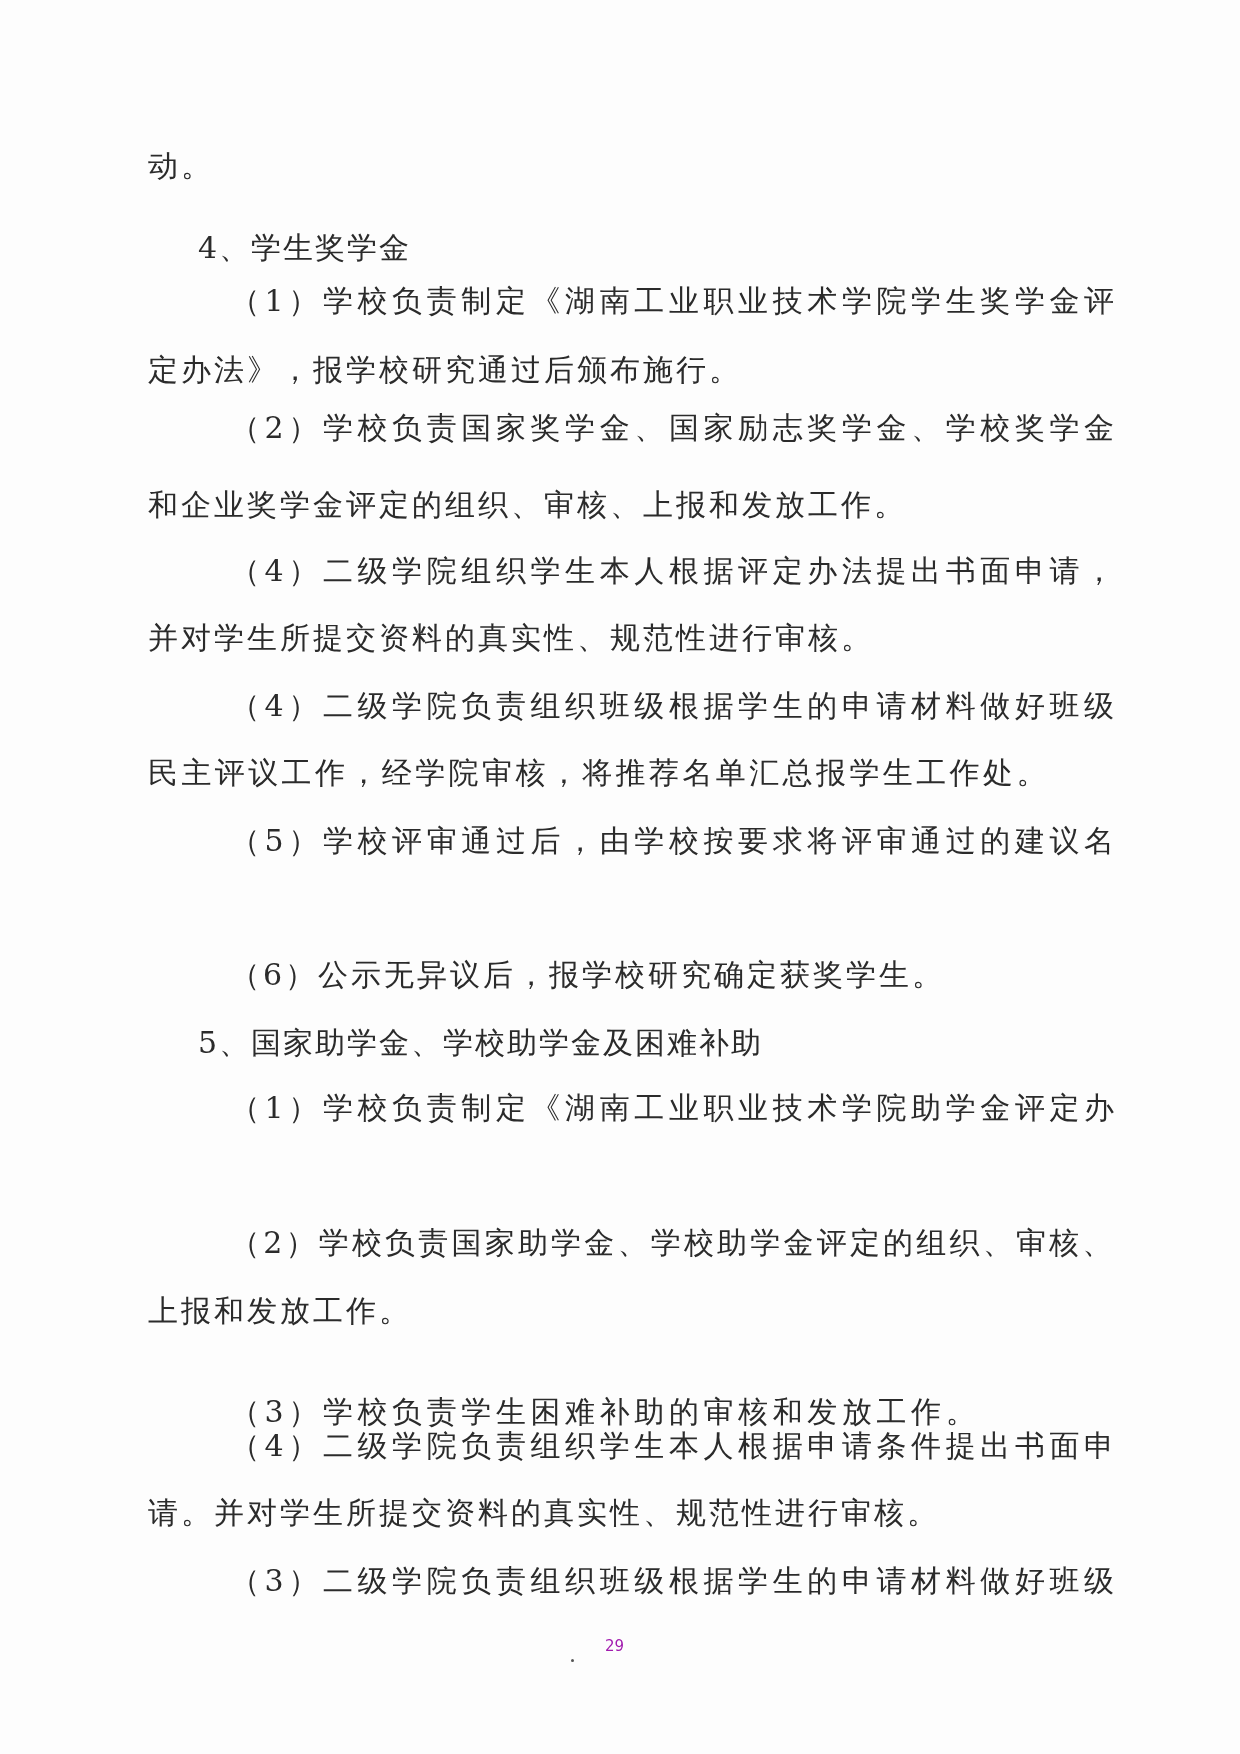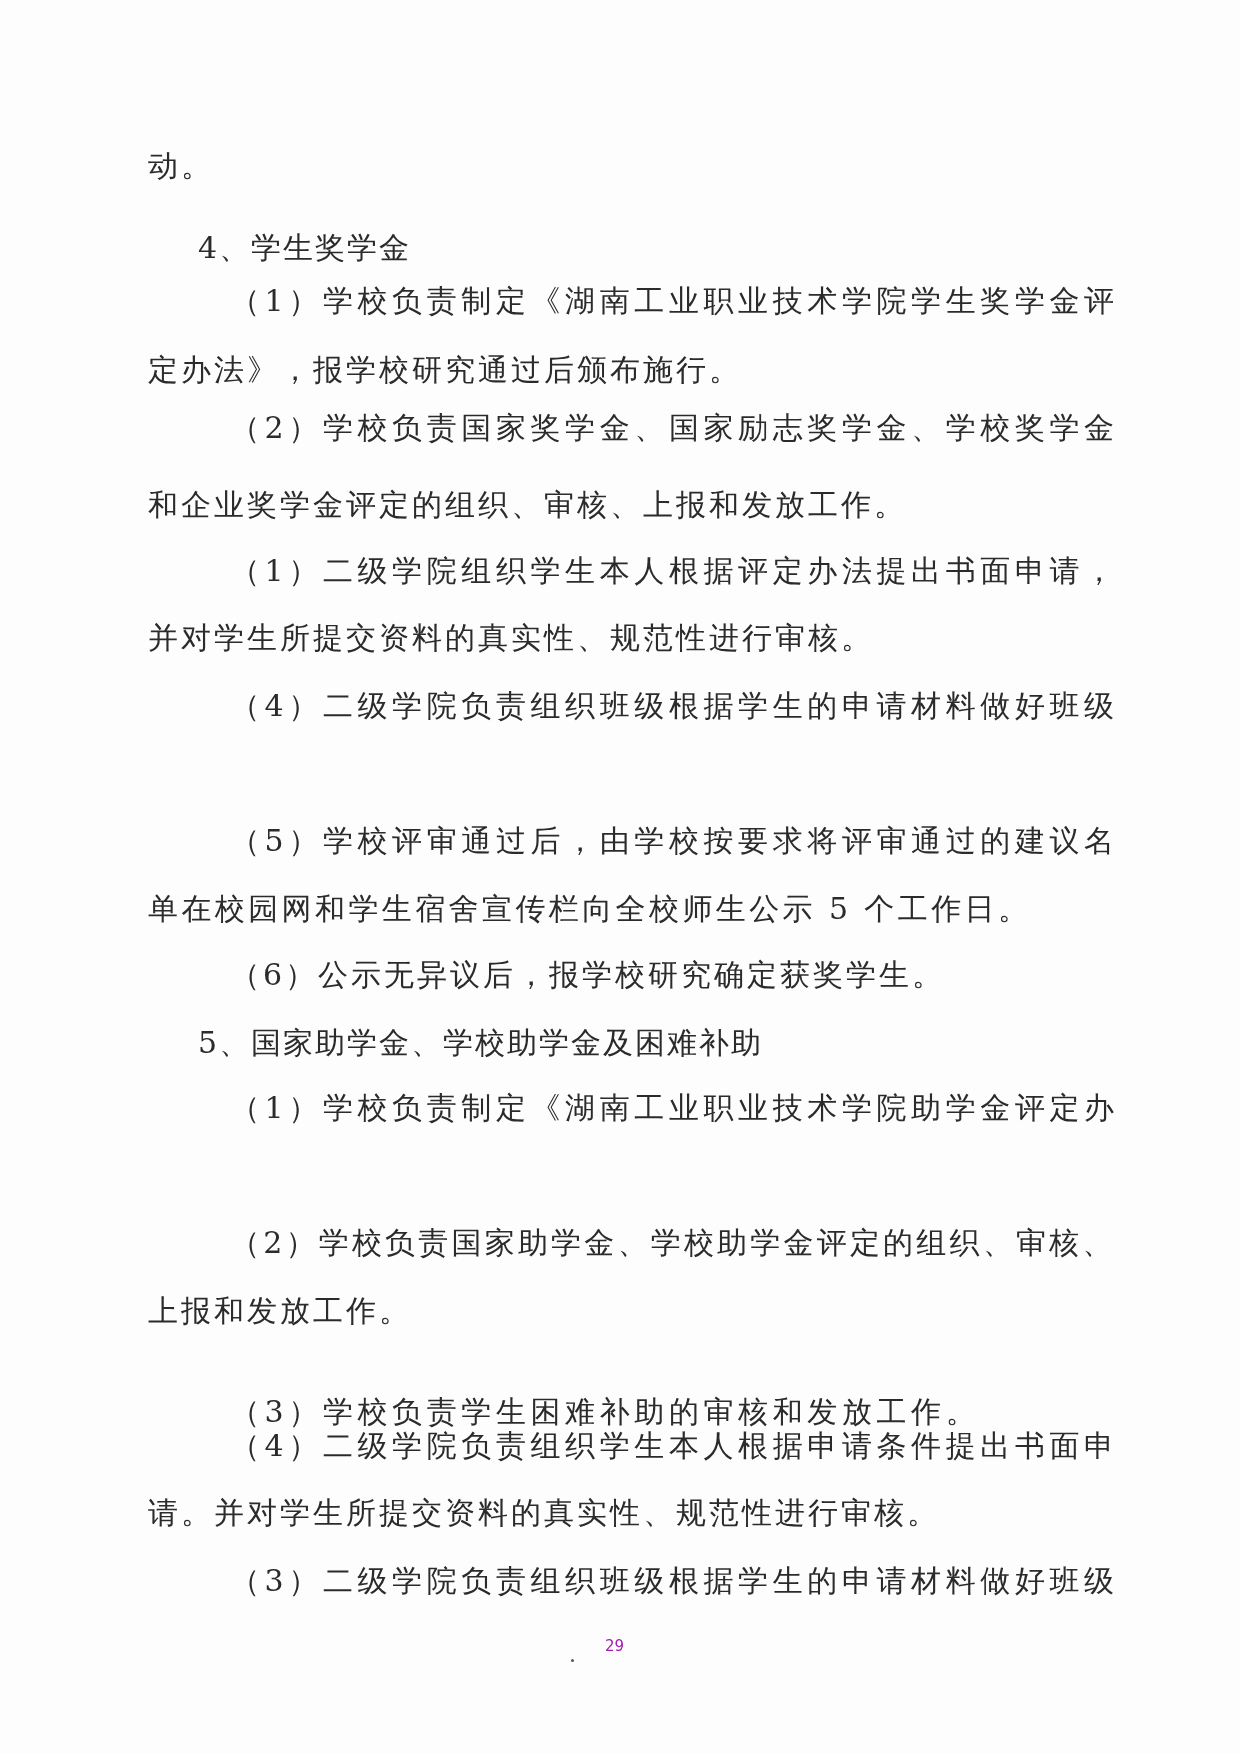--- a/index.html
+++ b/index.html
@@ -50,25 +50,25 @@
 </head>
 <body>
 
 <div class="page">
   <div class="line" style="left:148px;top:148px;">动。</div>
   <div class="line heading-line" style="left:198px;top:230px;">4、学生奖学金</div>
   <div class="line" style="left:230px;top:283px;letter-spacing:4.6px;">（1）学校负责制定《湖南工业职业技术学院学生奖学金评</div>
   <div class="line" style="left:148px;top:352px;">定办法》，报学校研究通过后颁布施行。</div>
   <div class="line" style="left:230px;top:410px;letter-spacing:4.6px;">（2）学校负责国家奖学金、国家励志奖学金、学校奖学金</div>
   <div class="line" style="left:148px;top:487px;">和企业奖学金评定的组织、审核、上报和发放工作。</div>
-  <div class="line" style="left:230px;top:553px;letter-spacing:4.6px;">（1）二级学院组织学生本人根据评定办法提出书面申请，</div>
+  <div class="line" style="left:230px;top:553px;letter-spacing:4.6px;">（4）二级学院组织学生本人根据评定办法提出书面申请，</div>
   <div class="line" style="left:148px;top:620px;">并对学生所提交资料的真实性、规范性进行审核。</div>
   <div class="line" style="left:230px;top:688px;letter-spacing:4.6px;">（4）二级学院负责组织班级根据学生的申请材料做好班级</div>
+  <div class="line" style="left:148px;top:755px;letter-spacing:3.4px;">民主评议工作，经学院审核，将推荐名单汇总报学生工作处。</div>
   <div class="line" style="left:230px;top:823px;letter-spacing:4.6px;">（5）学校评审通过后，由学校按要求将评审通过的建议名</div>
-  <div class="line" style="left:148px;top:891px;letter-spacing:3.4px;">单在校园网和学生宿舍宣传栏向全校师生公示 5 个工作日。</div>
   <div class="line" style="left:230px;top:957px;">（6）公示无异议后，报学校研究确定获奖学生。</div>
   <div class="line heading-line" style="left:198px;top:1025px;">5、国家助学金、学校助学金及困难补助</div>
   <div class="line" style="left:230px;top:1090px;letter-spacing:4.6px;">（1）学校负责制定《湖南工业职业技术学院助学金评定办</div>
   <div class="line" style="left:230px;top:1225px;letter-spacing:3.2px;">（2）学校负责国家助学金、学校助学金评定的组织、审核、</div>
   <div class="line" style="left:148px;top:1293px;">上报和发放工作。</div>
   <div class="line" style="left:230px;top:1394px;letter-spacing:4.6px;">（3）学校负责学生困难补助的审核和发放工作。</div>
   <div class="line" style="left:230px;top:1428px;letter-spacing:4.6px;">（4）二级学院负责组织学生本人根据申请条件提出书面申</div>
   <div class="line" style="left:148px;top:1495px;">请。并对学生所提交资料的真实性、规范性进行审核。</div>
   <div class="line" style="left:230px;top:1563px;letter-spacing:4.6px;">（3）二级学院负责组织班级根据学生的申请材料做好班级</div>
 

